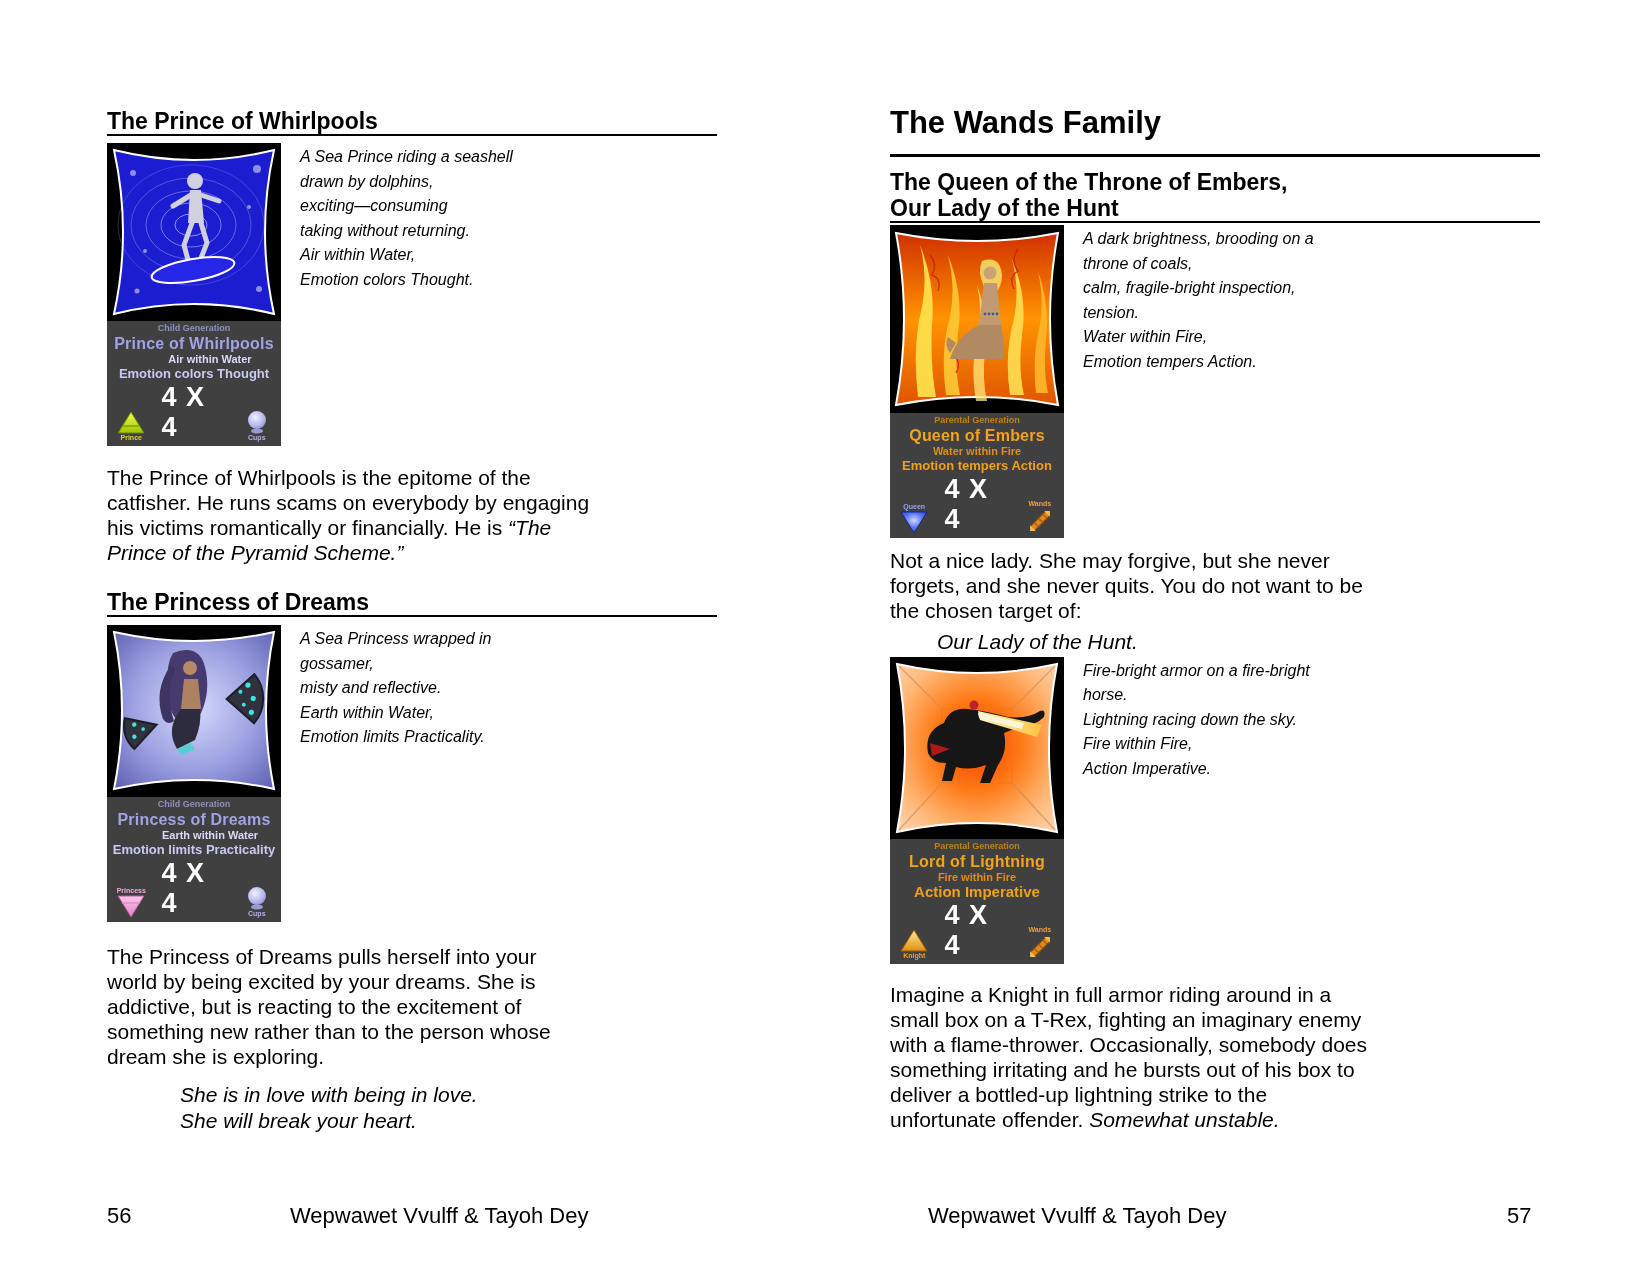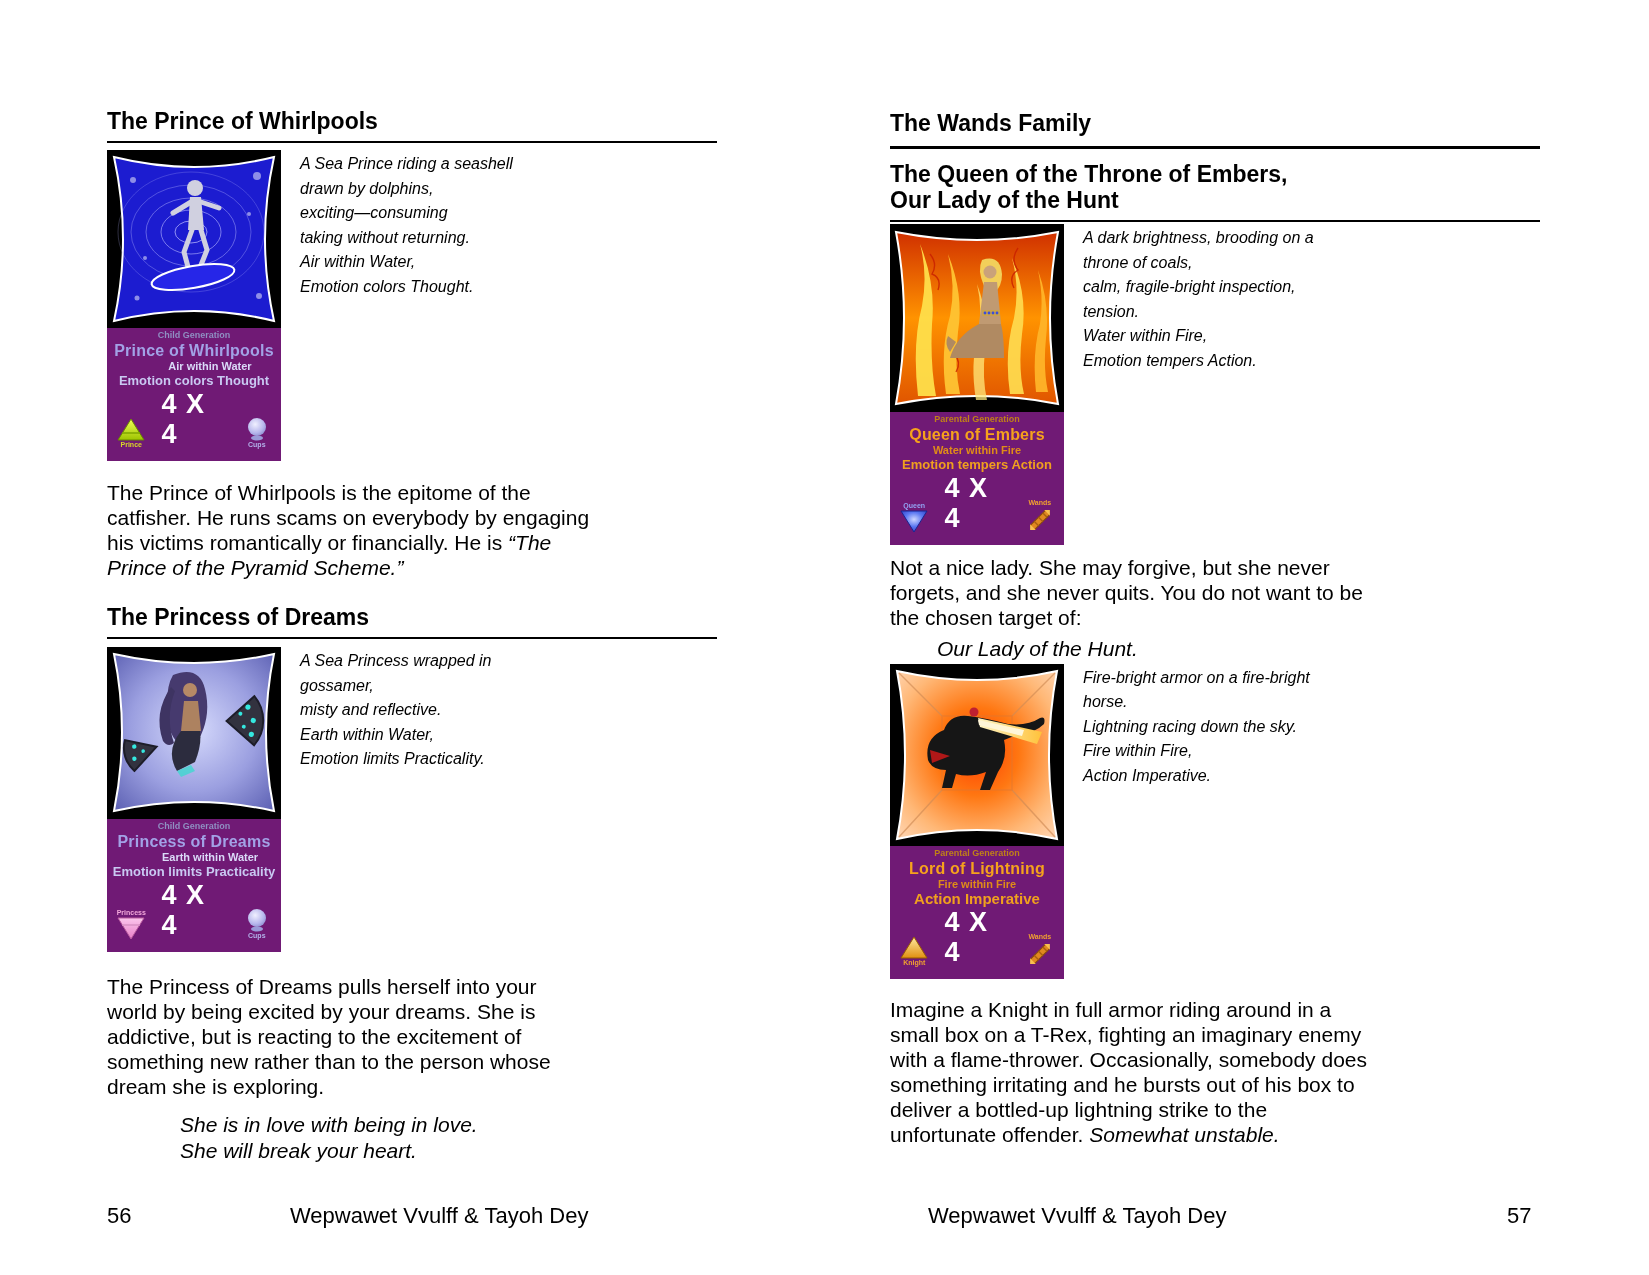--- a/index.html
+++ b/index.html
@@ -6,51 +6,51 @@
   html,body { background:#ffffff; }
   body {
     width:1649px; height:1275px; position:relative;
     font-family:"Liberation Sans", sans-serif; color:#000;
   }
   .column { position:absolute; }
   #col-left  { left:107px; top:108px; width:610px; }
   #col-right { left:890px; top:106px; width:650px; }
 
   .h1 {
-    font-size:23px; font-weight:bold; line-height:34px;
-    border-bottom:3px solid #000; padding-bottom:6px;
+    font-size:31px; font-weight:bold; line-height:34px;
+    border-bottom:3px solid #000; padding-bottom:14px;
   }
   .h2 {
     font-size:23px; font-weight:bold; line-height:26px;
-    border-bottom:2px solid #000; padding-bottom:7px;
+    border-bottom:2px solid #000; 
     white-space:pre-line;
   }
   .row { display:flex; gap:19px; align-items:flex-start; }
   .poem {
     font-style:italic; font-size:16px; line-height:24.5px;
     white-space:pre-line; padding-top:2px;
   }
   .para { font-size:21px; line-height:25px; white-space:pre-line; }
   .para .it { font-style:italic; white-space:pre-line; }
   .quote {
     font-style:italic; font-size:21px; line-height:25.5px;
     white-space:pre-line;
   }
 
   
   .card {
-    width:174px; background:#701a75; flex:0 0 auto;
+    width:174px; background:#404040; flex:0 0 auto;
     display:flex; flex-direction:column; overflow:hidden;
   }
   .card svg { display:block; }
   .card-gen   { font-size:9px;  font-weight:bold; text-align:center; line-height:11px; margin-top:2px; }
   .card-title { font-size:16px; font-weight:bold; text-align:center; line-height:17px; margin-top:1px; letter-spacing:.2px; }
   .card-sub1  { font-size:11px; font-weight:bold; text-align:center; line-height:13px; margin-top:1px; }
   .card-sub2  { font-size:13px; font-weight:bold; text-align:center; line-height:15px; }
-  .card-bottom{ display:flex; align-items:flex-end; justify-content:space-between; padding:1px 7px 12px;gap:13px; }
+  .card-bottom{ display:flex; align-items:flex-end; justify-content:space-between; padding:1px 7px 4px;gap:13px; }
   .formula { color:#fff; font-weight:bold; font-size:27px; line-height:30px; letter-spacing:1px; }
   .icon-cell { display:flex; flex-direction:column; align-items:center; width:36px; }
   .icon-label { font-size:7px; font-weight:bold; line-height:8px; }
 
   .theme-blue .card-gen   { color:#8f8fc2; }
   .theme-blue .card-title { color:#a2a2e6; }
   .theme-blue .card-sub1  { color:#dadaf8;padding-left:32px; }
   .theme-blue .card-sub2  { color:#c9c9f2; }
   .theme-fire .card-gen   { color:#c08018; }
   .theme-fire .card-title { color:#f6a21c; }

